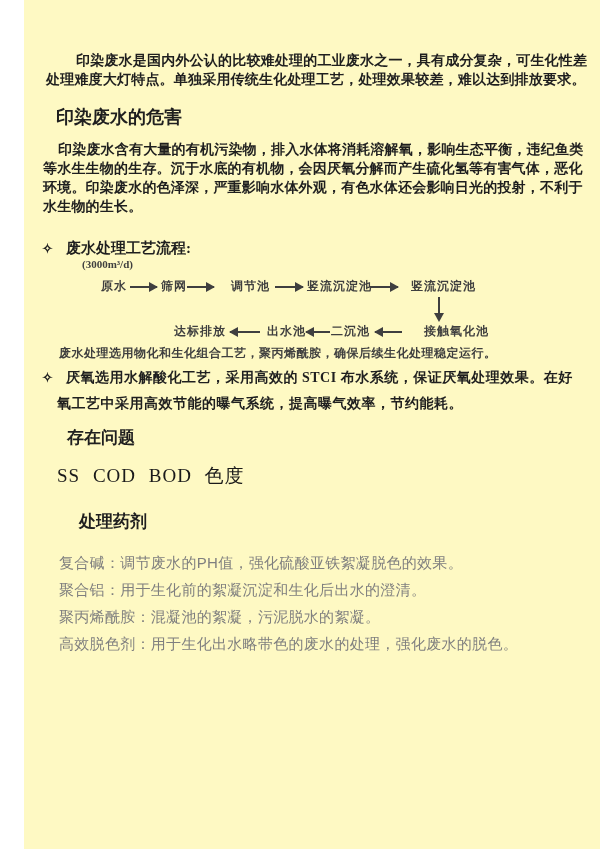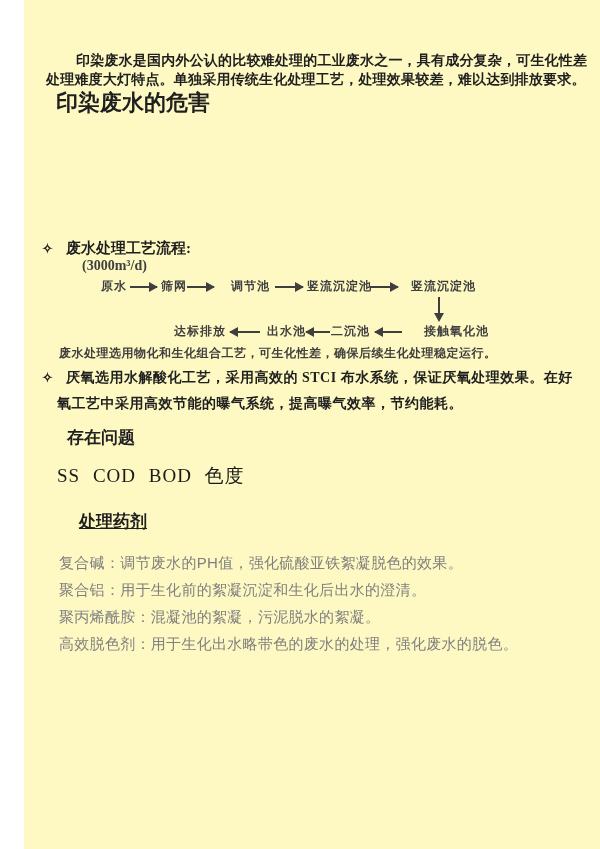--- a/index.html
+++ b/index.html
@@ -10,21 +10,21 @@
     overflow:hidden;
     font-family:"Liberation Serif","DejaVu Serif",serif;
     color:#1f1f1f;
     margin-left:24px;
   }
   .abs{position:absolute;white-space:nowrap;}
   .body-line{font-size:14px;font-weight:700;line-height:19px;letter-spacing:.2px;}
   .h-bold{font-weight:700;}
   .bullet-glyph{font-size:13px;font-weight:700;color:#222;}
   .flow-text{font-size:12px;font-weight:700;color:#3f3f3f;letter-spacing:1px;}
-  .capacity{font-size:14px;font-weight:700;color:#3f3f3f;}
+  .capacity{font-size:11px;font-weight:700;color:#3f3f3f;}
   
   .arrow-r{position:absolute;height:2px;background:#3f3f3f;}
   .arrow-r::after{content:"";position:absolute;right:-1px;top:-4px;
     border-left:9px solid #3f3f3f;border-top:5px solid transparent;border-bottom:5px solid transparent;}
   .arrow-l{position:absolute;height:2px;background:#3f3f3f;}
   .arrow-l::before{content:"";position:absolute;left:-1px;top:-4px;
     border-right:9px solid #3f3f3f;border-top:5px solid transparent;border-bottom:5px solid transparent;}
   .arrow-d{position:absolute;width:2px;background:#3f3f3f;}
   .arrow-d::after{content:"";position:absolute;left:-4px;bottom:-8px;
     border-top:9px solid #3f3f3f;border-left:5px solid transparent;border-right:5px solid transparent;}
@@ -37,22 +37,28 @@
 </head>
 <body>
 
 <div class="page">
 
   <div class="abs" style="left:22px;top:51px;">
     <div class="body-line" style="padding-left:30px;">印染废水是国内外公认的比较难处理的工业废水之一，具有成分复杂，可生化性差</div>
     <div class="body-line">处理难度大灯特点。单独采用传统生化处理工艺，处理效果较差，难以达到排放要求。</div>
   </div>
 
-  <div class="abs h-bold" style="left:32px;top:88px;font-size:22px;">印染废水的危害</div>
+  <div class="abs h-bold" style="left:32px;top:105px;font-size:18px;">印染废水的危害</div>
 
+  <div class="abs" style="left:19px;top:140px;">
+    <div class="body-line" style="padding-left:15px;">印染废水含有大量的有机污染物，排入水体将消耗溶解氧，影响生态平衡，违纪鱼类</div>
+    <div class="body-line">等水生生物的生存。沉于水底的有机物，会因厌氧分解而产生硫化氢等有害气体，恶化</div>
+    <div class="body-line">环境。印染废水的色泽深，严重影响水体外观，有色水体还会影响日光的投射，不利于</div>
+    <div class="body-line">水生物的生长。</div>
+  </div>
 
   <span class="abs bullet-glyph" style="left:18px;top:241px;">✧</span>
   <div class="abs h-bold" style="left:42px;top:239px;font-size:15px;">废水处理工艺流程:</div>
 
   <div>
     <div class="abs capacity" style="left:58px;top:258px;">(3000m³/d)</div>
 
     <div class="abs flow-text" style="left:77px;top:278px;">原水</div>
     <div class="abs flow-text" style="left:137px;top:278px;">筛网</div>
     <div class="abs flow-text" style="left:207px;top:278px;">调节池</div>
@@ -68,32 +74,32 @@
 
     <div class="abs flow-text" style="left:150px;top:323px;text-align:center;">达标排放</div>
     <div class="abs flow-text" style="left:243px;top:323px;">出水池</div>
     <div class="abs flow-text" style="left:307px;top:323px;">二沉池</div>
     <div class="abs flow-text" style="left:400px;top:323px;">接触氧化池</div>
 
     <div class="arrow-l" style="left:206px;top:331px;width:30px;"></div>
     <div class="arrow-l" style="left:282px;top:331px;width:24px;"></div>
     <div class="arrow-l" style="left:351px;top:331px;width:27px;"></div>
 
-    <div class="abs flow-text" style="left:35px;top:345px;letter-spacing:.5px;">废水处理选用物化和生化组合工艺，可生化性差，确保后续生化处理稳定运行。</div>
+    <div class="abs flow-text" style="left:35px;top:345px;letter-spacing:.5px;">废水处理选用物化和生化组合工艺，聚丙烯酰胺，确保后续生化处理稳定运行。</div>
   </div>
 
   <span class="abs bullet-glyph" style="left:18px;top:370px;">✧</span>
   <div class="abs body-line" style="left:42px;top:368px;letter-spacing:.5px;">厌氧选用水解酸化工艺，采用高效的 STCI 布水系统，保证厌氧处理效果。在好</div>
   <div class="abs body-line" style="left:33px;top:394px;letter-spacing:.5px;">氧工艺中采用高效节能的曝气系统，提高曝气效率，节约能耗。</div>
 
   <div class="abs h-bold" style="left:43px;top:426px;font-size:17px;">存在问题</div>
 
   <div class="abs indicators" style="left:33px;top:463px;">SS COD BOD 色度</div>
 
-  <div class="abs h-bold" style="left:55px;top:510px;font-size:17px;text-decoration:underline;">处理药剂</div>
+  <div class="abs h-bold" style="left:55px;top:510px;font-size:17px;">处理药剂</div>
 
   <div class="abs" style="left:35px;top:549px;line-height:27px;">
     <div class="gray-line">复合碱：调节废水的PH值，强化硫酸亚铁絮凝脱色的效果。</div>
     <div class="gray-line">聚合铝：用于生化前的絮凝沉淀和生化后出水的澄清。</div>
     <div class="gray-line">聚丙烯酰胺：混凝池的絮凝，污泥脱水的絮凝。</div>
     <div class="gray-line">高效脱色剂：用于生化出水略带色的废水的处理，强化废水的脱色。</div>
   </div>
 
 </div>
 

